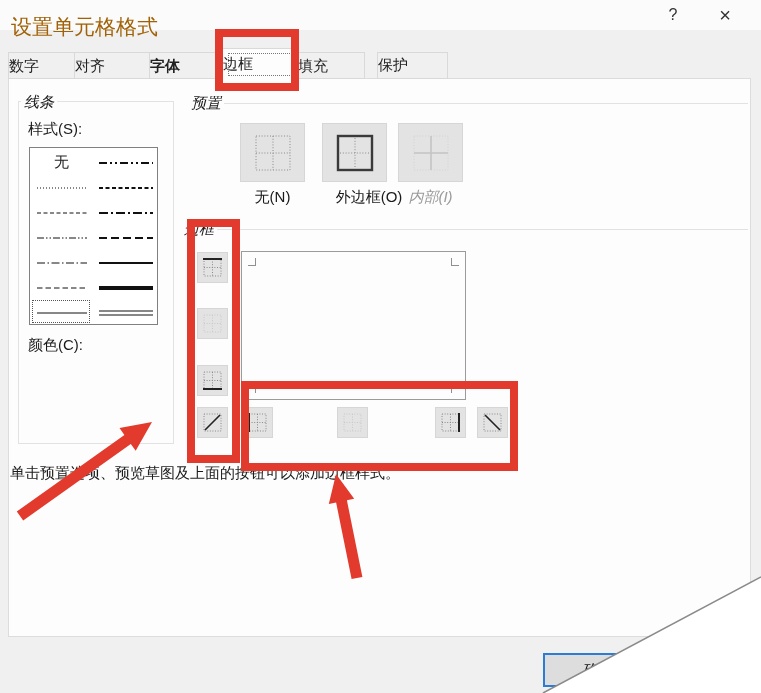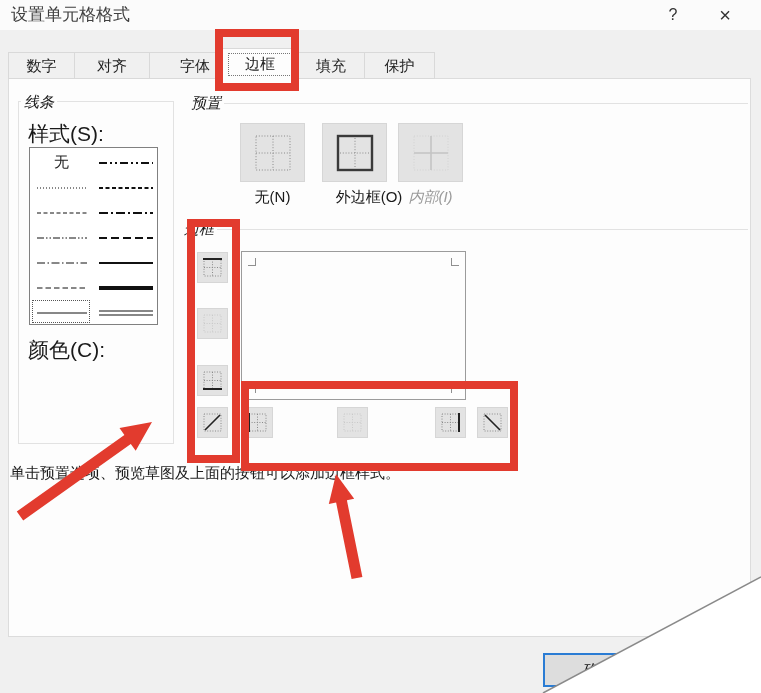--- a/index.html
+++ b/index.html
@@ -3,38 +3,38 @@
 <meta charset="utf-8">
 <style>
   * { margin:0; padding:0; box-sizing:border-box; }
   body { background:#555; font-family:"Liberation Sans","DejaVu Sans",sans-serif; }
   .screen{
     position:relative; width:761px; height:693px; overflow:hidden;
     background:#f0f0f0; color:#1a1a1a; font-size:15px;
   }
   
   .titlebar{ position:absolute; left:0; top:0; width:761px; height:30px; background:#fbfbfb; }
-  .title{ position:absolute; left:11px; top:0; line-height:30px; font-size:17px; color:#404040; }
+  .title{ position:absolute; left:11px; top:12px; line-height:30px; font-size:21px; color:#a16207; }
   .cap-btn{ position:absolute; top:0; height:30px; width:34px; text-align:center; line-height:30px;
             color:#333; background:transparent; border:none; font-size:16px; cursor:default; }
   .cap-help{ left:656px; }
   .cap-close{ left:708px; font-size:20px; font-weight:300; }
   
   .tab{ position:absolute; top:52px; height:27px; background:#f0f0f0; border:1px solid #d9d9d9;
-        text-align:center; line-height:25px; font-size:15px; color:#222; z-index:2; }
+        text-align:left; line-height:25px; font-size:15px; color:#222; z-index:2; }
   .tab--selected{ top:48px; height:32px; background:#fdfdfd; border:1px solid #d9d9d9;
                   border-bottom:none; line-height:30px; z-index:4; }
   .tab-focus{ position:absolute; left:5px; right:5px; top:4px; bottom:4px; border:1px dotted #777; }
   
   .tabpage{ position:absolute; left:8px; top:78px; width:743px; height:559px;
             background:#fdfdfd; border:1px solid #dcdcdc; z-index:1; }
   .grouplabel{ position:absolute; font-size:15px; color:#1a1a1a; background:#fdfdfd; padding:0 3px; z-index:3;font-style:italic; }
   .groupline{ position:absolute; height:1px; background:#e2e2e2; z-index:2; }
   .groupbox{ position:absolute; border:1px solid #e2e2e2; z-index:2; }
-  .lbl{ position:absolute; font-size:21px; color:#1a1a1a; z-index:3; }
+  .lbl{ position:absolute; font-size:15px; color:#1a1a1a; z-index:3; }
   
   .listbox{ position:absolute; left:29px; top:147px; width:129px; height:178px;
             background:#fff; border:1px solid #808080; z-index:3; }
   .ls-col{ position:absolute; top:2px; }
   .ls-col--l{ left:3px; width:57px; }
   .ls-col--r{ left:66px; width:60px; }
   .ls-cell{ position:relative; height:25px; display:flex; align-items:center; justify-content:center; }
   .ls-none{ font-size:15px; color:#222; }
   .ls-sel{ position:absolute; left:2px; top:152px; width:58px; height:23px; border:1px dotted #555; z-index:4; }
   
@@ -79,27 +79,27 @@
 <div class="screen">
 
   <div class="titlebar">
     <span class="title">设置单元格格式</span>
     <button class="cap-btn cap-help">?</button>
     <button class="cap-btn cap-close">×</button>
   </div>
 
   <div class="tab" style="left:8px;width:67px;">数字</div>
   <div class="tab" style="left:74px;width:76px;">对齐</div>
-  <div class="tab" style="left:149px;width:92px;">字体</div>
+  <div class="tab" style="left:149px;width:92px;font-weight:bold;">字体</div>
   <div class="tab tab--selected" style="left:222px;width:76px;">
     <span>边框</span>
     <span class="tab-focus"></span>
   </div>
   <div class="tab" style="left:297px;width:68px;">填充</div>
-  <div class="tab" style="left:364px;width:71px;">保护</div>
+  <div class="tab" style="left:377px;width:71px;font-family:Liberation Serif, serif;">保护</div>
 
   <div class="tabpage"></div>
 
   <div class="groupbox" style="left:18px;top:101px;width:156px;height:343px;"></div>
   <span class="grouplabel" style="left:21px;top:93px;">线条</span>
   <span class="lbl" style="left:28px;top:120px;">样式(S):</span>
 
   <div class="listbox">
     <div class="ls-col ls-col--l">
       <div class="ls-cell">

